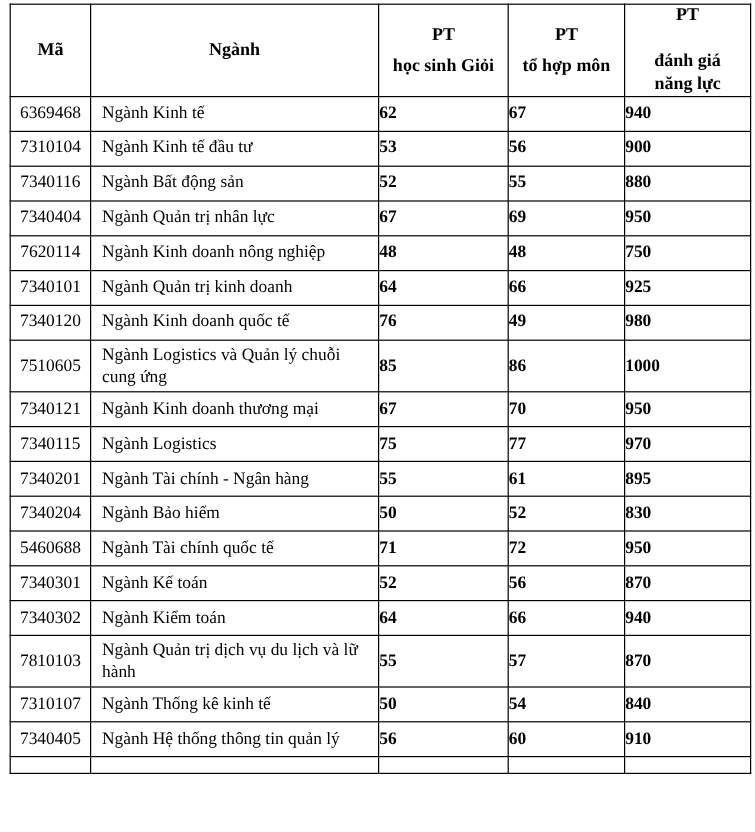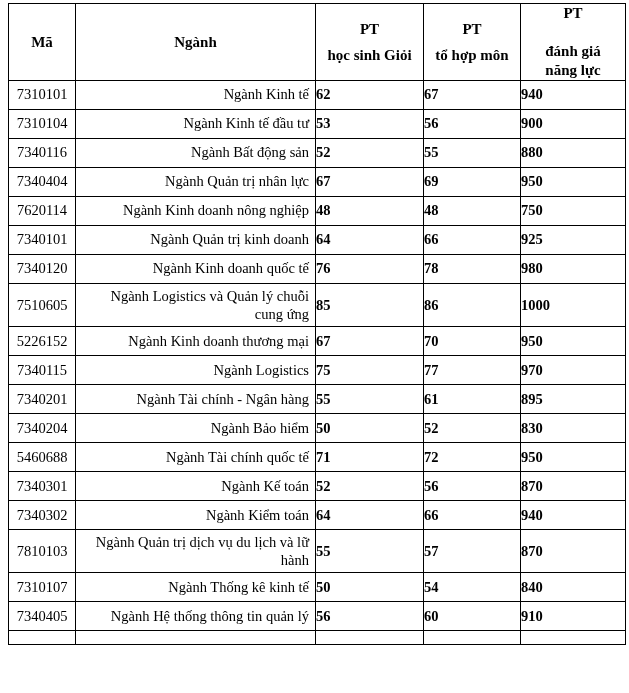--- a/index.html
+++ b/index.html
@@ -41,21 +41,21 @@
     font-weight:bold;
     font-size:15px;
     text-align:center;
     line-height:1.2;
   }
   th .h-sub{margin-top:8px;}
   th .h-sub2{margin-top:20px;line-height:1.25;}
   tbody tr{height:29px;}
   td{font-size:14.5px;line-height:1.25;}
   td.td-code{text-align:center;font-weight:normal;}
-  td.td-major{text-align:right;padding:3px 6px 3px 9px;}
+  td.td-major{text-align:left;padding:3px 6px 3px 9px;}
   td.td-num{font-weight:bold;}
   tr.partial-row{height:14px;}
 </style>
 </head>
 <body>
 
 <table class="scores">
   <colgroup>
     <col class="c-ma">
     <col class="c-nganh">
@@ -83,21 +83,21 @@
         <div>PT</div>
         <div class="h-sub2">
           <div>đánh giá</div>
           <div>năng lực</div>
         </div>
       </th>
     </tr>
   </thead>
   <tbody>
       <tr>
-        <td class="td-code">7310101</td>
+        <td class="td-code">6369468</td>
         <td class="td-major">Ngành Kinh tế</td>
         <td class="td-num">62</td>
         <td class="td-num">67</td>
         <td class="td-num">940</td>
       </tr>
       <tr>
         <td class="td-code">7310104</td>
         <td class="td-major">Ngành Kinh tế đầu tư</td>
         <td class="td-num">53</td>
         <td class="td-num">56</td>
@@ -128,32 +128,32 @@
         <td class="td-code">7340101</td>
         <td class="td-major">Ngành Quản trị kinh doanh</td>
         <td class="td-num">64</td>
         <td class="td-num">66</td>
         <td class="td-num">925</td>
       </tr>
       <tr>
         <td class="td-code">7340120</td>
         <td class="td-major">Ngành Kinh doanh quốc tế</td>
         <td class="td-num">76</td>
-        <td class="td-num">78</td>
+        <td class="td-num">49</td>
         <td class="td-num">980</td>
       </tr>
       <tr>
         <td class="td-code">7510605</td>
         <td class="td-major">Ngành Logistics và Quản lý chuỗi cung ứng</td>
         <td class="td-num">85</td>
         <td class="td-num">86</td>
         <td class="td-num">1000</td>
       </tr>
       <tr>
-        <td class="td-code">5226152</td>
+        <td class="td-code">7340121</td>
         <td class="td-major">Ngành Kinh doanh thương mại</td>
         <td class="td-num">67</td>
         <td class="td-num">70</td>
         <td class="td-num">950</td>
       </tr>
       <tr>
         <td class="td-code">7340115</td>
         <td class="td-major">Ngành Logistics</td>
         <td class="td-num">75</td>
         <td class="td-num">77</td>

